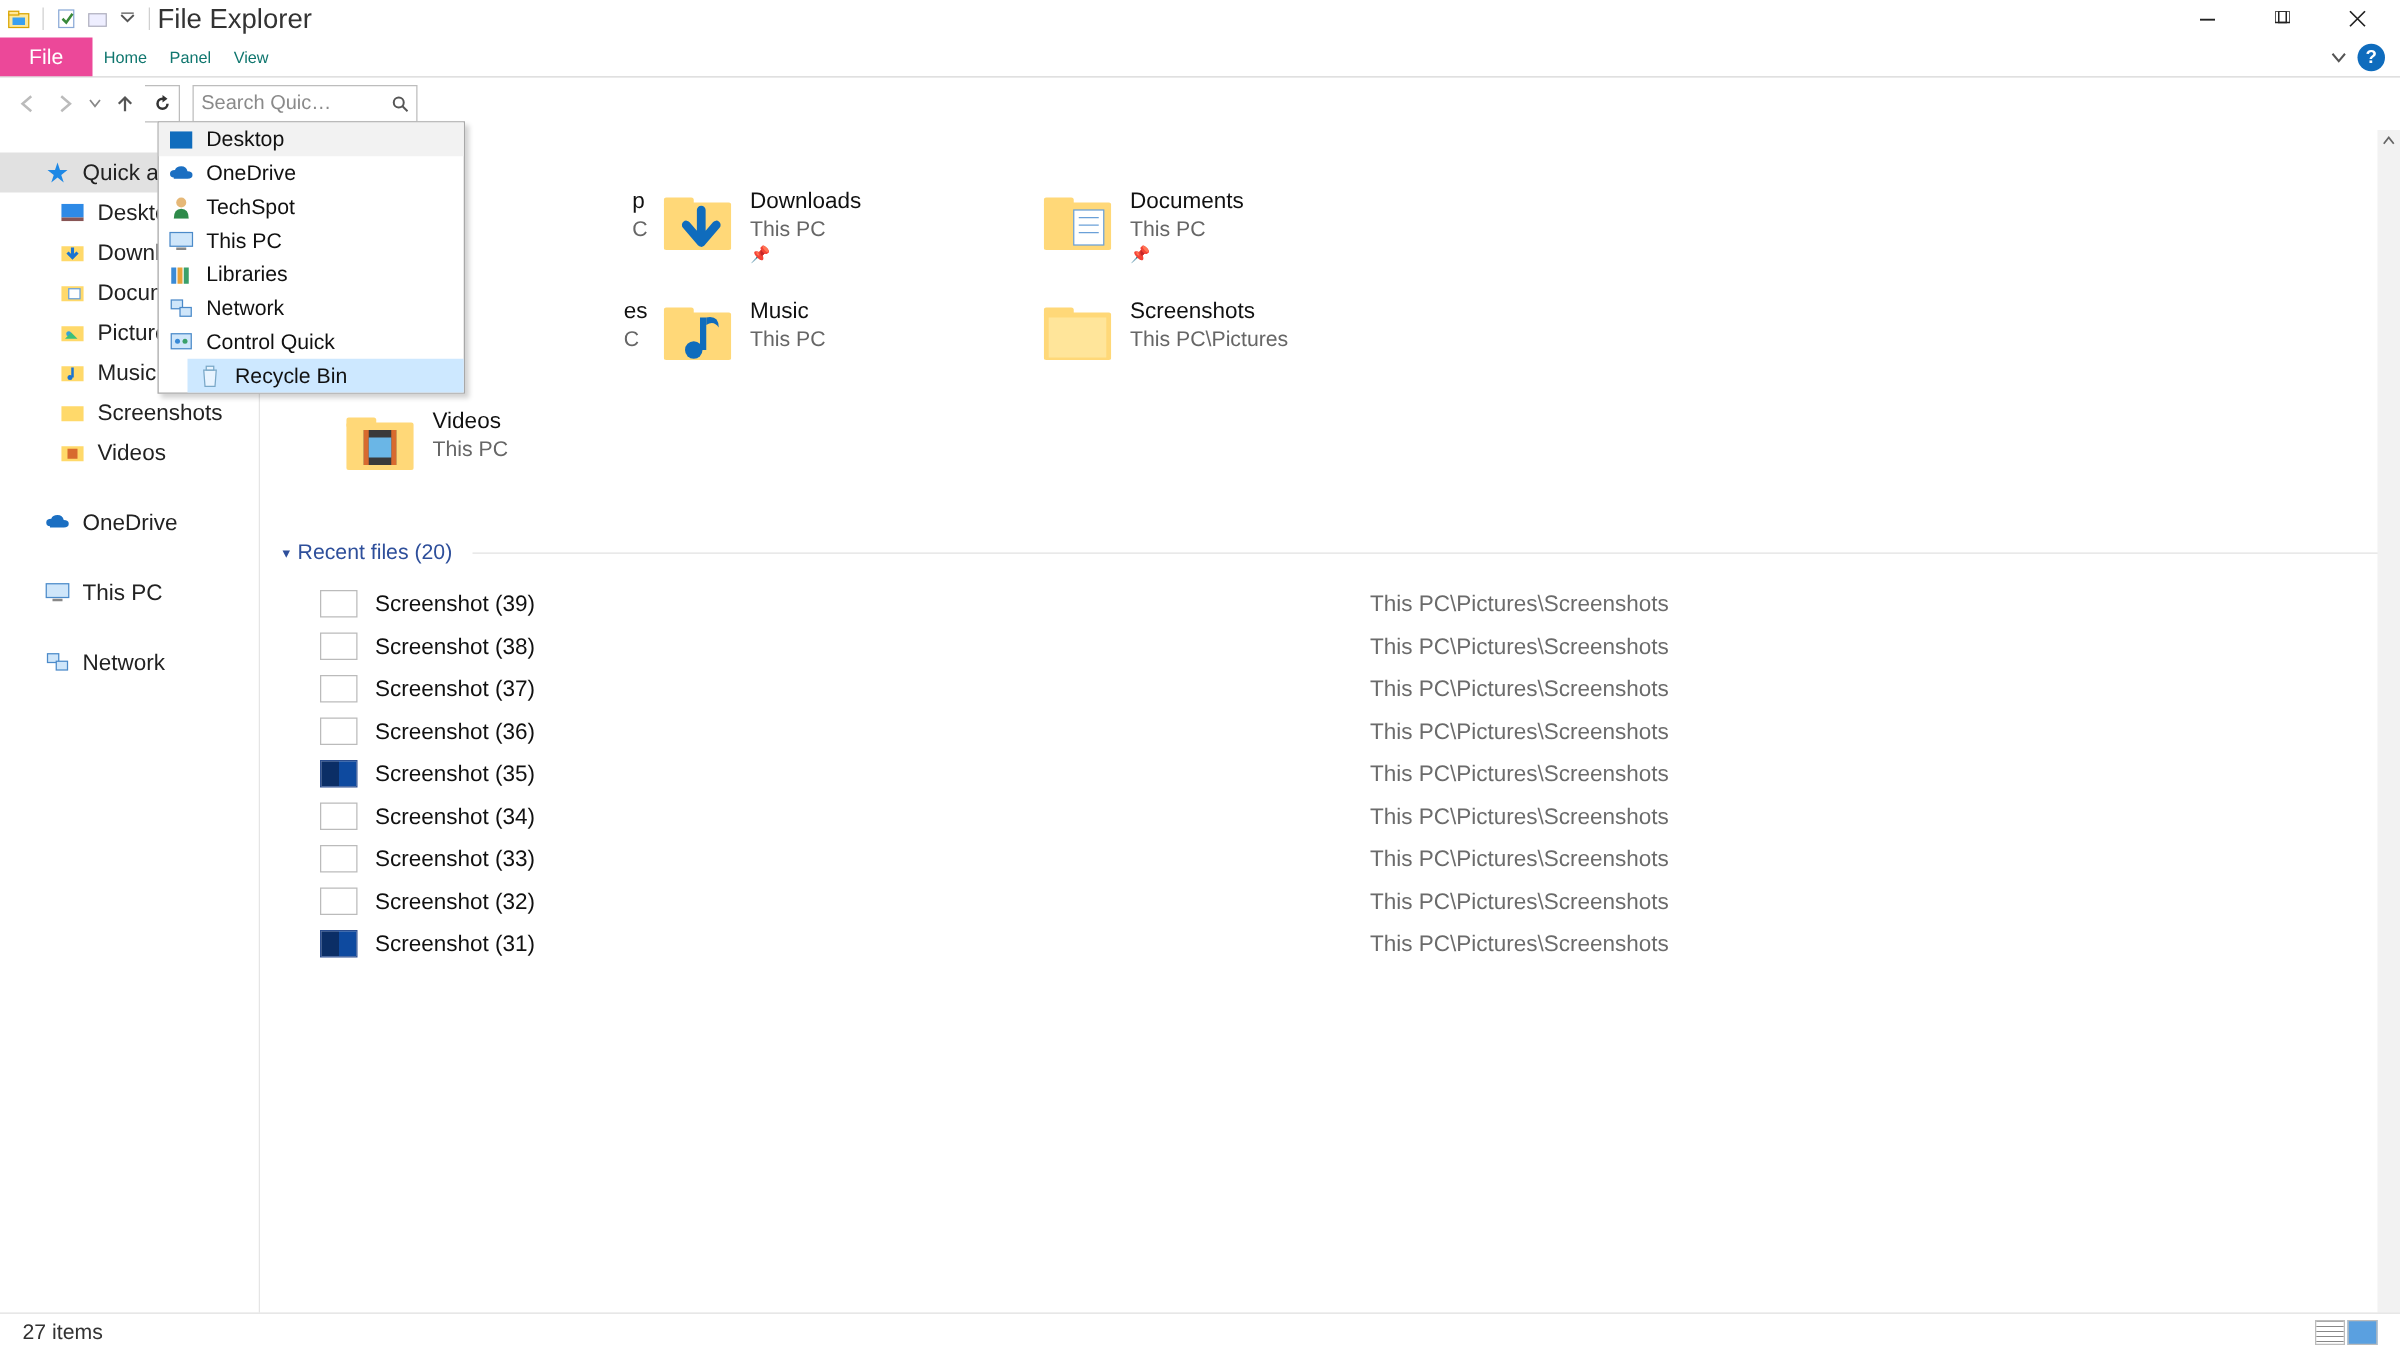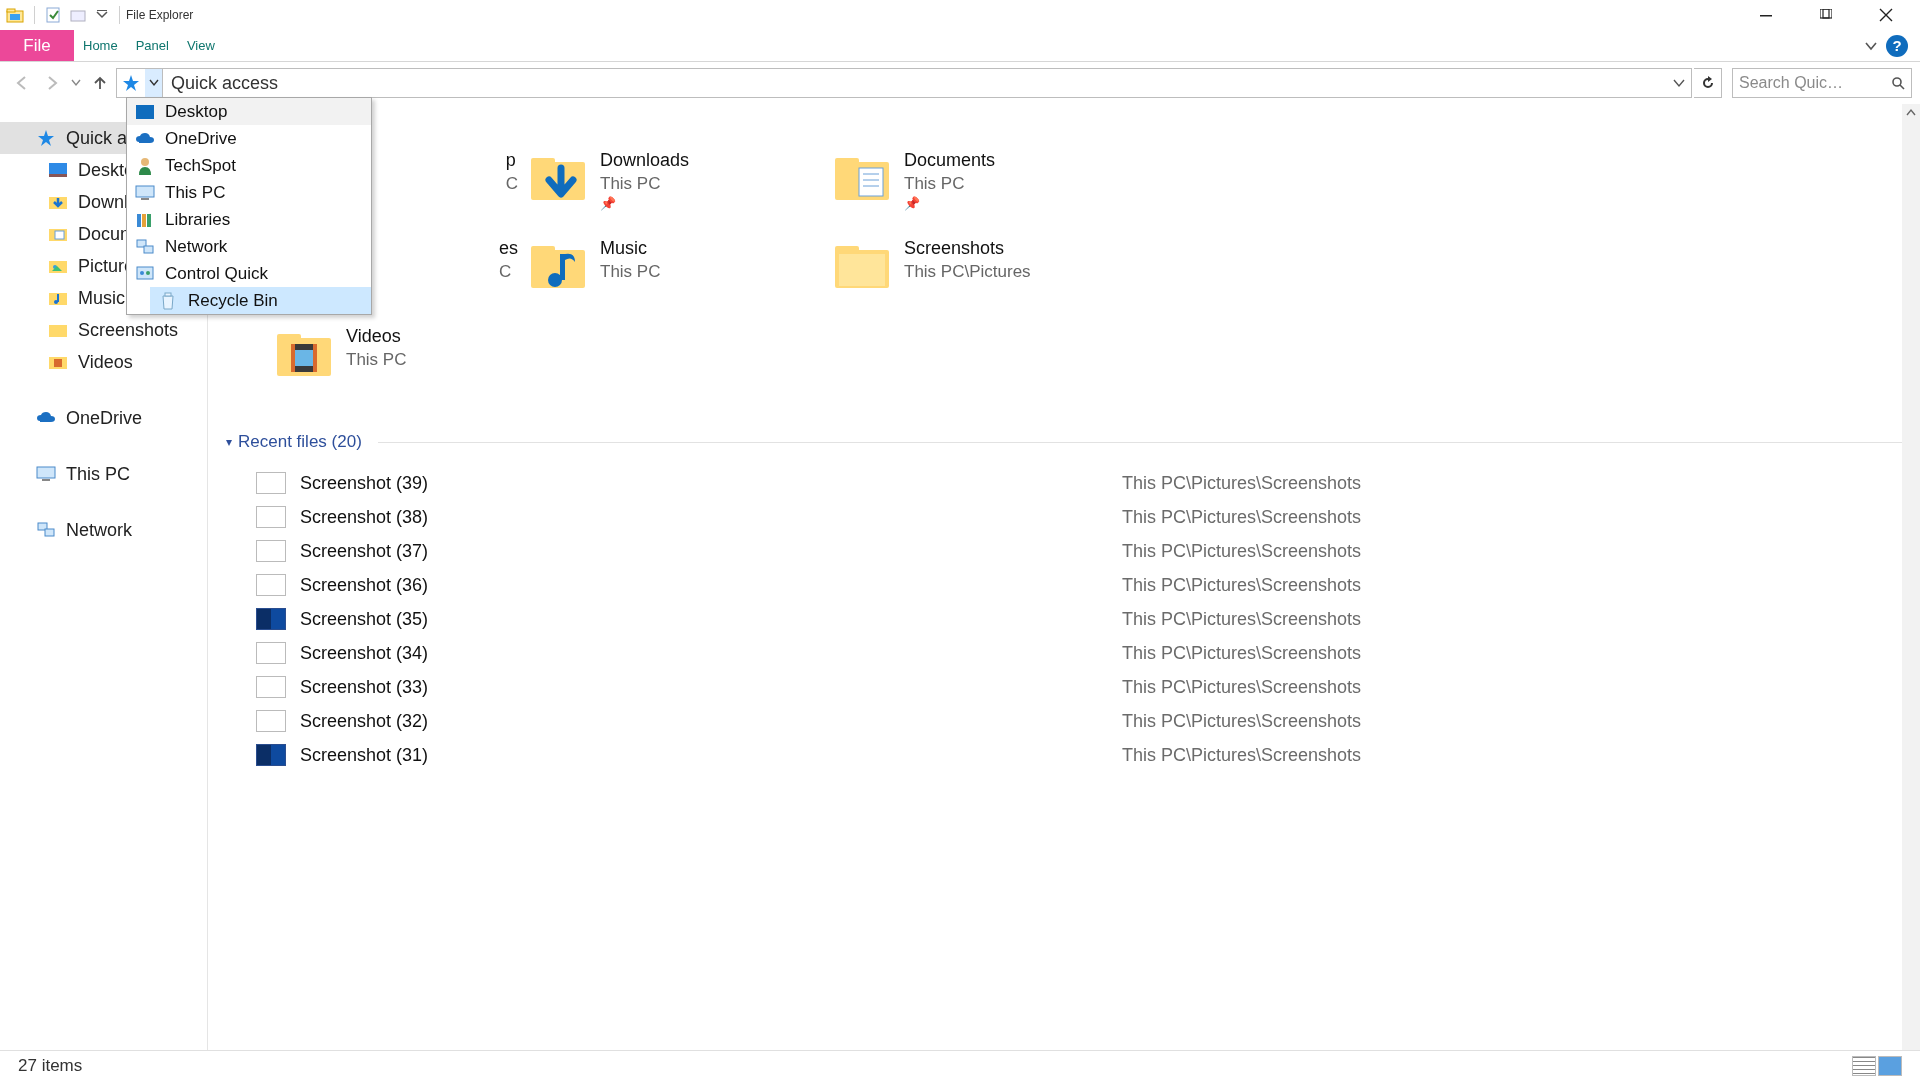--- a/index.html
+++ b/index.html
@@ -3,21 +3,21 @@
 <meta charset="utf-8">
 <style>
   * { box-sizing: border-box; margin: 0; padding: 0; font-family: "Segoe UI", Tahoma, sans-serif; }
   body { width: 1920px; height: 1080px; overflow: hidden; background: #fff; font-size: 18px; color: #000; position: relative; }
 
   
   .titlebar { height: 30px; display: flex; align-items: center; padding: 0 4px; }
   .qat { display: flex; align-items: center; gap: 2px; height: 100%; }
   .qat .icon { width: 22px; height: 22px; display: inline-flex; align-items: center; justify-content: center; }
   .titlebar .sep { width: 1px; height: 18px; background: #d0d0d0; margin: 0 6px; }
-  .titlebar .title { font-size: 12px; color: #333; }
+  .titlebar .title { font-size: 22px; color: #333; }
   .winctrls { margin-left: auto; display: flex; }
   .winctrls div { width: 60px; height: 30px; display: flex; align-items: center; justify-content: center; }
 
   
   .menubar { height: 32px; display: flex; align-items: stretch; border-bottom: 1px solid #d6d6d6; position: relative; }
   .menubar .file { background: #ec4899; color: #fff; width: 74px; display: flex; align-items: center; justify-content: center; font-size: 17px; }
   .menubar .tab { padding: 0 9px; display: flex; align-items: center; font-size: 13px; color: #0f766e; }
   .menubar .right { margin-left: auto; display: flex; align-items: center; gap: 8px; padding-right: 12px; }
   .help-badge { width: 22px; height: 22px; border-radius: 50%; background: #0f6cbd; color: #fff; display: flex; align-items: center; justify-content: center; font-size: 15px; font-weight: bold; }
 
@@ -54,21 +54,21 @@
   .tile .bigico { width: 56px; height: 56px; display: flex; align-items: center; justify-content: center; }
   .tile .txt .name { font-size: 18px; color: #111; }
   .tile .txt .sub { font-size: 17px; color: #666; margin-top: 3px; }
   .tile .txt .pin { font-size: 13px; color: #888; margin-top: 2px;}
 
   .recent-list { display: flex; flex-direction: column; }
   .recent-row { height: 34px; display: flex; align-items: center; padding-left: 30px; font-size: 18px; }
   .recent-row .thumb { width: 30px; height: 22px; background: #fff; border: 1px solid #bbb; margin-right: 14px; position: relative; overflow:hidden;}
   .recent-row .thumb.dark { background: linear-gradient(90deg,#0b2e66 50%,#0e4a9f 50%); border:1px solid #2a4d8f;}
   .recent-row .fname { color: #111; }
-  .recent-row .fpath { color: #6b6b6b; position: absolute; left: 896px; }
+  .recent-row .fpath { color: #6b6b6b; position: absolute; left: 870px; }
   .recent-row { position: relative; }
 
   
   .dropdown { position: absolute; top: 97px; left: 126px; width: 246px; background: #fff; border: 1px solid #a8a8a8; box-shadow: 3px 3px 4px rgba(0,0,0,.18); z-index: 100; }
   .dd-item { height: 27px; display: flex; align-items: center; gap: 10px; padding: 0 8px; font-size: 17px; color: #111; }
   .dd-item.hover-light { background: #f2f2f2; }
   .dd-item.hover { background: #cde8ff; margin-left: 23px; }
   .dd-ico { width: 20px; height: 20px; display: inline-flex; align-items: center; justify-content: center; flex-shrink: 0; }
 
   
@@ -165,38 +165,20 @@
       <svg width="10" height="10">
         <path d="M1 2 L5 7 L9 2" stroke="#888" fill="none" stroke-width="1.4"></path>
       </svg>
     </div>
   <div class="navbtn">
       <svg width="18" height="18">
         <path d="M9 15 L9 4 M4 9 L9 4 L14 9" stroke="#555" fill="none" stroke-width="1.8"></path>
       </svg>
     </div>
 
-  <div class="addrwrap">
-    <span class="addr-star">
-        <svg width="18" height="18">
-          <polygon points="9,1 11,7 17,7 12,11 14,17 9,13 4,17 6,11 1,7 7,7" fill="#1e88e5"></polygon>
-        </svg>
-      </span>
-    <span class="addr-dd">
-        <svg width="10" height="10">
-          <path d="M1 2 L5 7 L9 2" stroke="#333" fill="none" stroke-width="1.4"></path>
-        </svg>
-      </span>
-    <span class="addr-text">Quick access</span>
-    <span class="addr-caret">
-        <svg width="12" height="12">
-          <path d="M1 3 L6 9 L11 3" stroke="#555" fill="none" stroke-width="1.4"></path>
-        </svg>
-      </span>
-  </div>
   <div class="refresh">
       <svg width="16" height="16">
         <path d="M13 8 A5 5 0 1 1 8 3 L8 1 L12 4 L8 7 L8 5 A3 3 0 1 0 11 8" fill="#333"></path>
       </svg>
     </div>
 
   <div class="searchbox">
     <span>Search Quic…</span>
     <span class="mag">
         <svg width="14" height="14">

